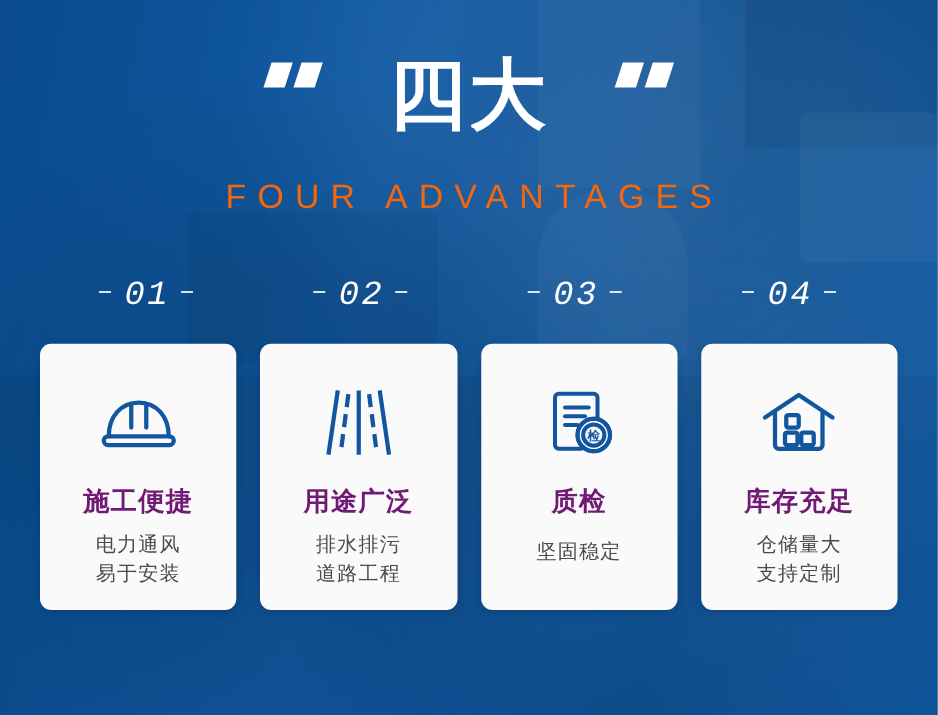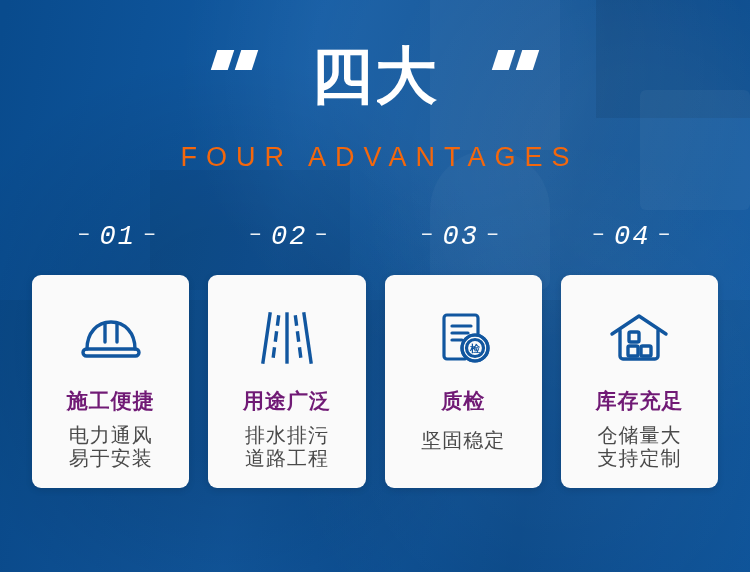--- a/index.html
+++ b/index.html
@@ -146,21 +146,21 @@
   .card-title {
     margin-top: 12px;
     font-size: 21px;
     font-weight: 700;
     color: #701a75;
     letter-spacing: 1px;
     font-family: "DejaVu Sans", "Liberation Sans", sans-serif;
   }
   .card-desc {
     margin-top: 9px;
-    font-size: 20px;
+    font-size: 16px;
     line-height: 23px;
     color: #4a4a4a;
     text-align: center;
     letter-spacing: 1px;
     font-family: "DejaVu Sans", "Liberation Sans", sans-serif;
   }
   .card-desc.single { margin-top: 14px; }
   .card-desc span { display: block; }
 </style>
 </head>

